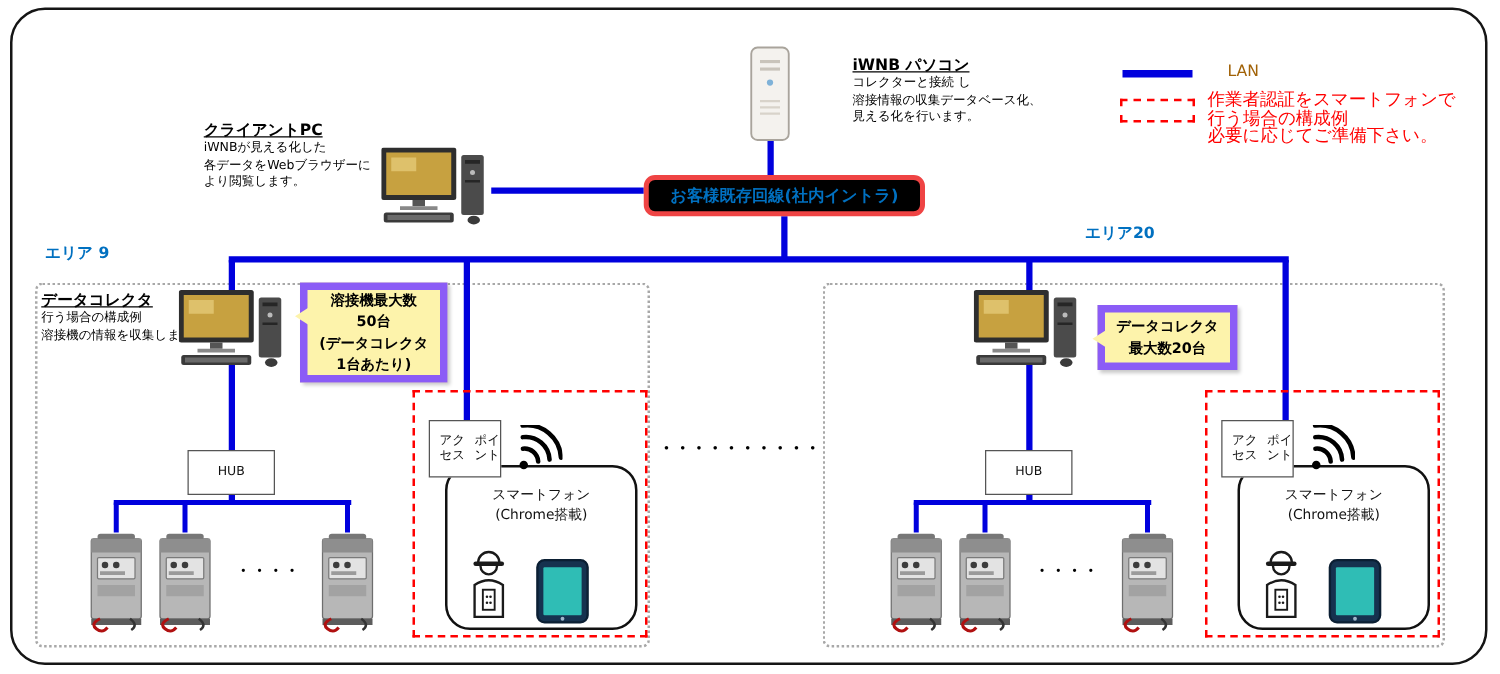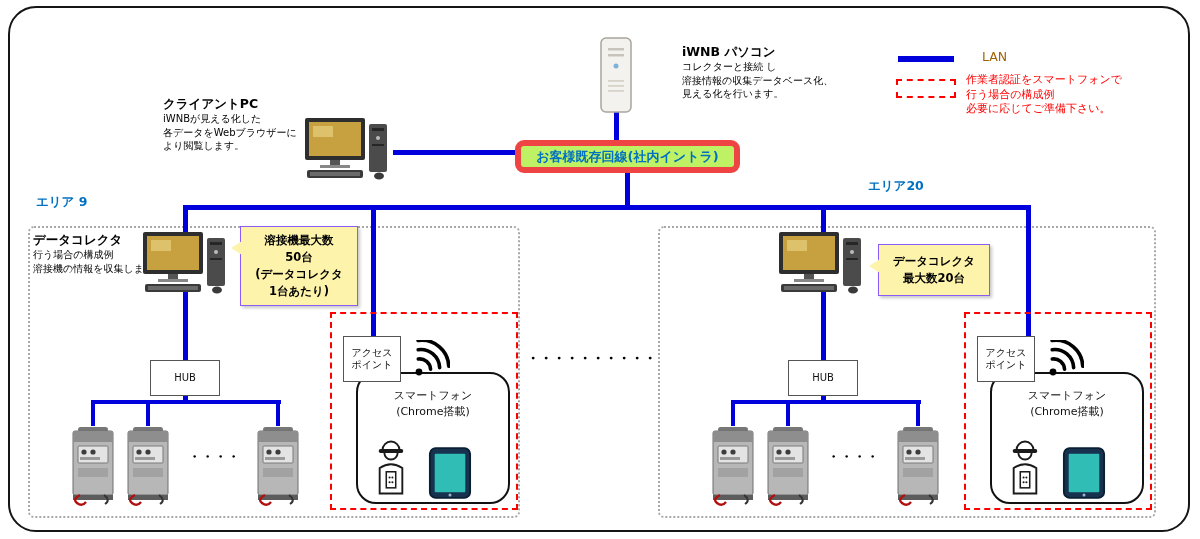--- a/index.html
+++ b/index.html
@@ -3,41 +3,41 @@
 <meta charset="utf-8">
 <style>
   * { margin:0; padding:0; box-sizing:border-box; }
   body { background:#fff; font-family:"DejaVu Sans","Liberation Sans",sans-serif; }
   .canvas { position:relative; width:1200px; height:539px; background:#fff; overflow:hidden; }
   .frame { position:absolute; left:8px; top:6px; width:1182px; height:526px;
            border:2.5px solid #151515; border-radius:28px; }
   .line { position:absolute; background:#0000dd; }
   .icon { position:absolute; }
   .t { position:absolute; }
-  .title { font-size:12.5px; font-weight:bold; color:#000; line-height:16px; }
+  .title { font-size:12.5px; font-weight:bold; color:#000; line-height:16px;text-decoration:underline; }
   .small { font-size:10px; color:#000; line-height:13.5px; }
   .blue-label { position:absolute; color:#0070C0; font-weight:bold; font-size:12.5px; }
   .lan-label { position:absolute; color:#a16207; font-weight:normal; font-size:12.5px;margin-left:16px; }
   .box { position:absolute; background:#fff; border:1.5px solid #555; display:flex;
-         flex-direction:column; align-items:center; justify-content:center;
+         flex-direction:row; align-items:center; justify-content:center;
          text-align:right; font-size:10px; line-height:12px; color:#111; }
-  .intranet { position:absolute; background:#bef264; border:6px solid #ef4444; border-radius:9px;
+  .intranet { position:absolute; background:#000000; border:4px solid #ef4444; border-radius:9px;
               display:flex; align-items:center; justify-content:center;
               color:#0070C0; font-weight:bold; font-size:13px; }
   .dotted { position:absolute; border:2px dotted #a8a8a8; border-radius:6px; }
   .reddash { position:absolute; border:2px dashed #ff0000; }
   .rounded { position:absolute; background:#fff; border:2px solid #111; border-radius:20px; }
-  .callout { position:absolute; background:#fdf3ab; border:1px solid #8b5cf6; display:flex;
+  .callout { position:absolute; background:#fdf3ab; border:6px solid #8b5cf6; display:flex;
              flex-direction:column; align-items:center; justify-content:center;
              font-weight:bold; font-size:11.5px; line-height:17px; text-align:center;
              box-shadow:2px 2px 3px rgba(0,0,0,0.22); }
   .callout::before { content:""; position:absolute; left:-10px; top:14px;
              border-top:7px solid transparent; border-bottom:7px solid transparent;
              border-right:11px solid #fdf3ab; }
-  .red-text { color:#ff0000; font-size:11px; line-height:14.5px; }
+  .red-text { color:#ff0000; font-size:14px; line-height:14.5px; }
   .dots { position:absolute; font-weight:bold; color:#000; text-align:center; white-space:nowrap; }
   .sp-text { position:absolute; text-align:center; font-size:11px; line-height:16px; color:#111; }
 </style>
 </head>
 <body>
 
 <div class="canvas">
 
   <svg width="0" height="0" style="position:absolute">
     <defs>

